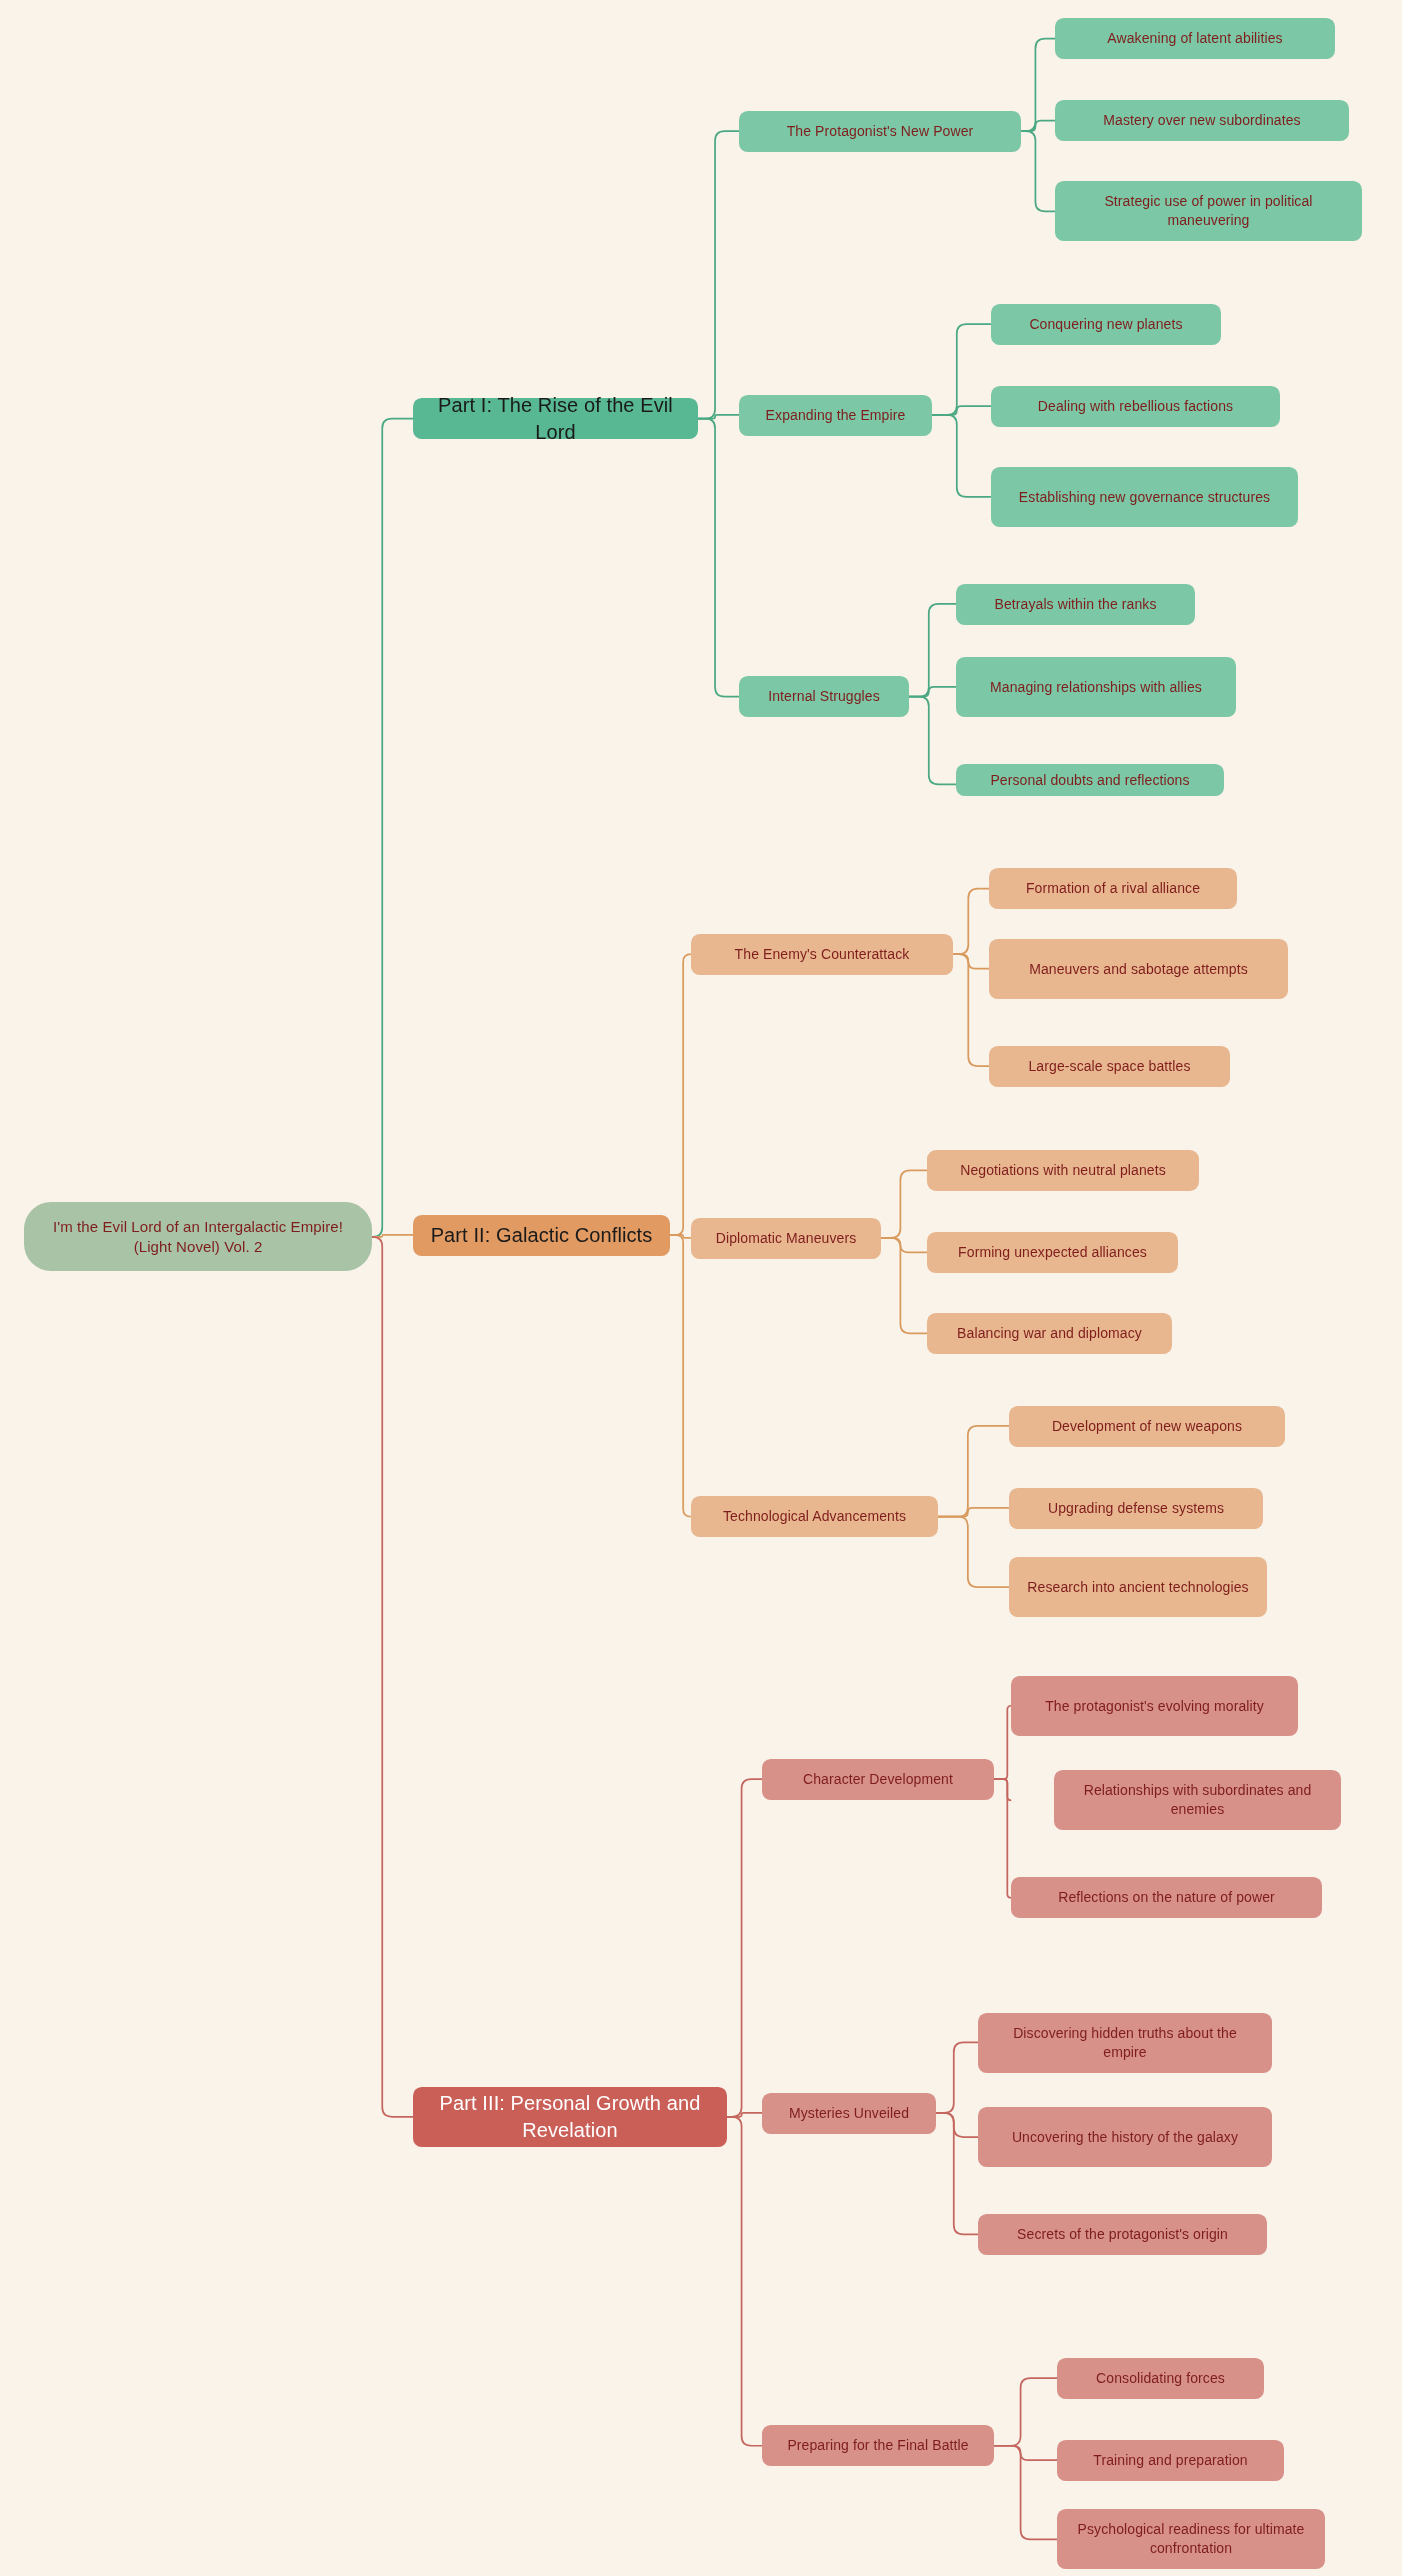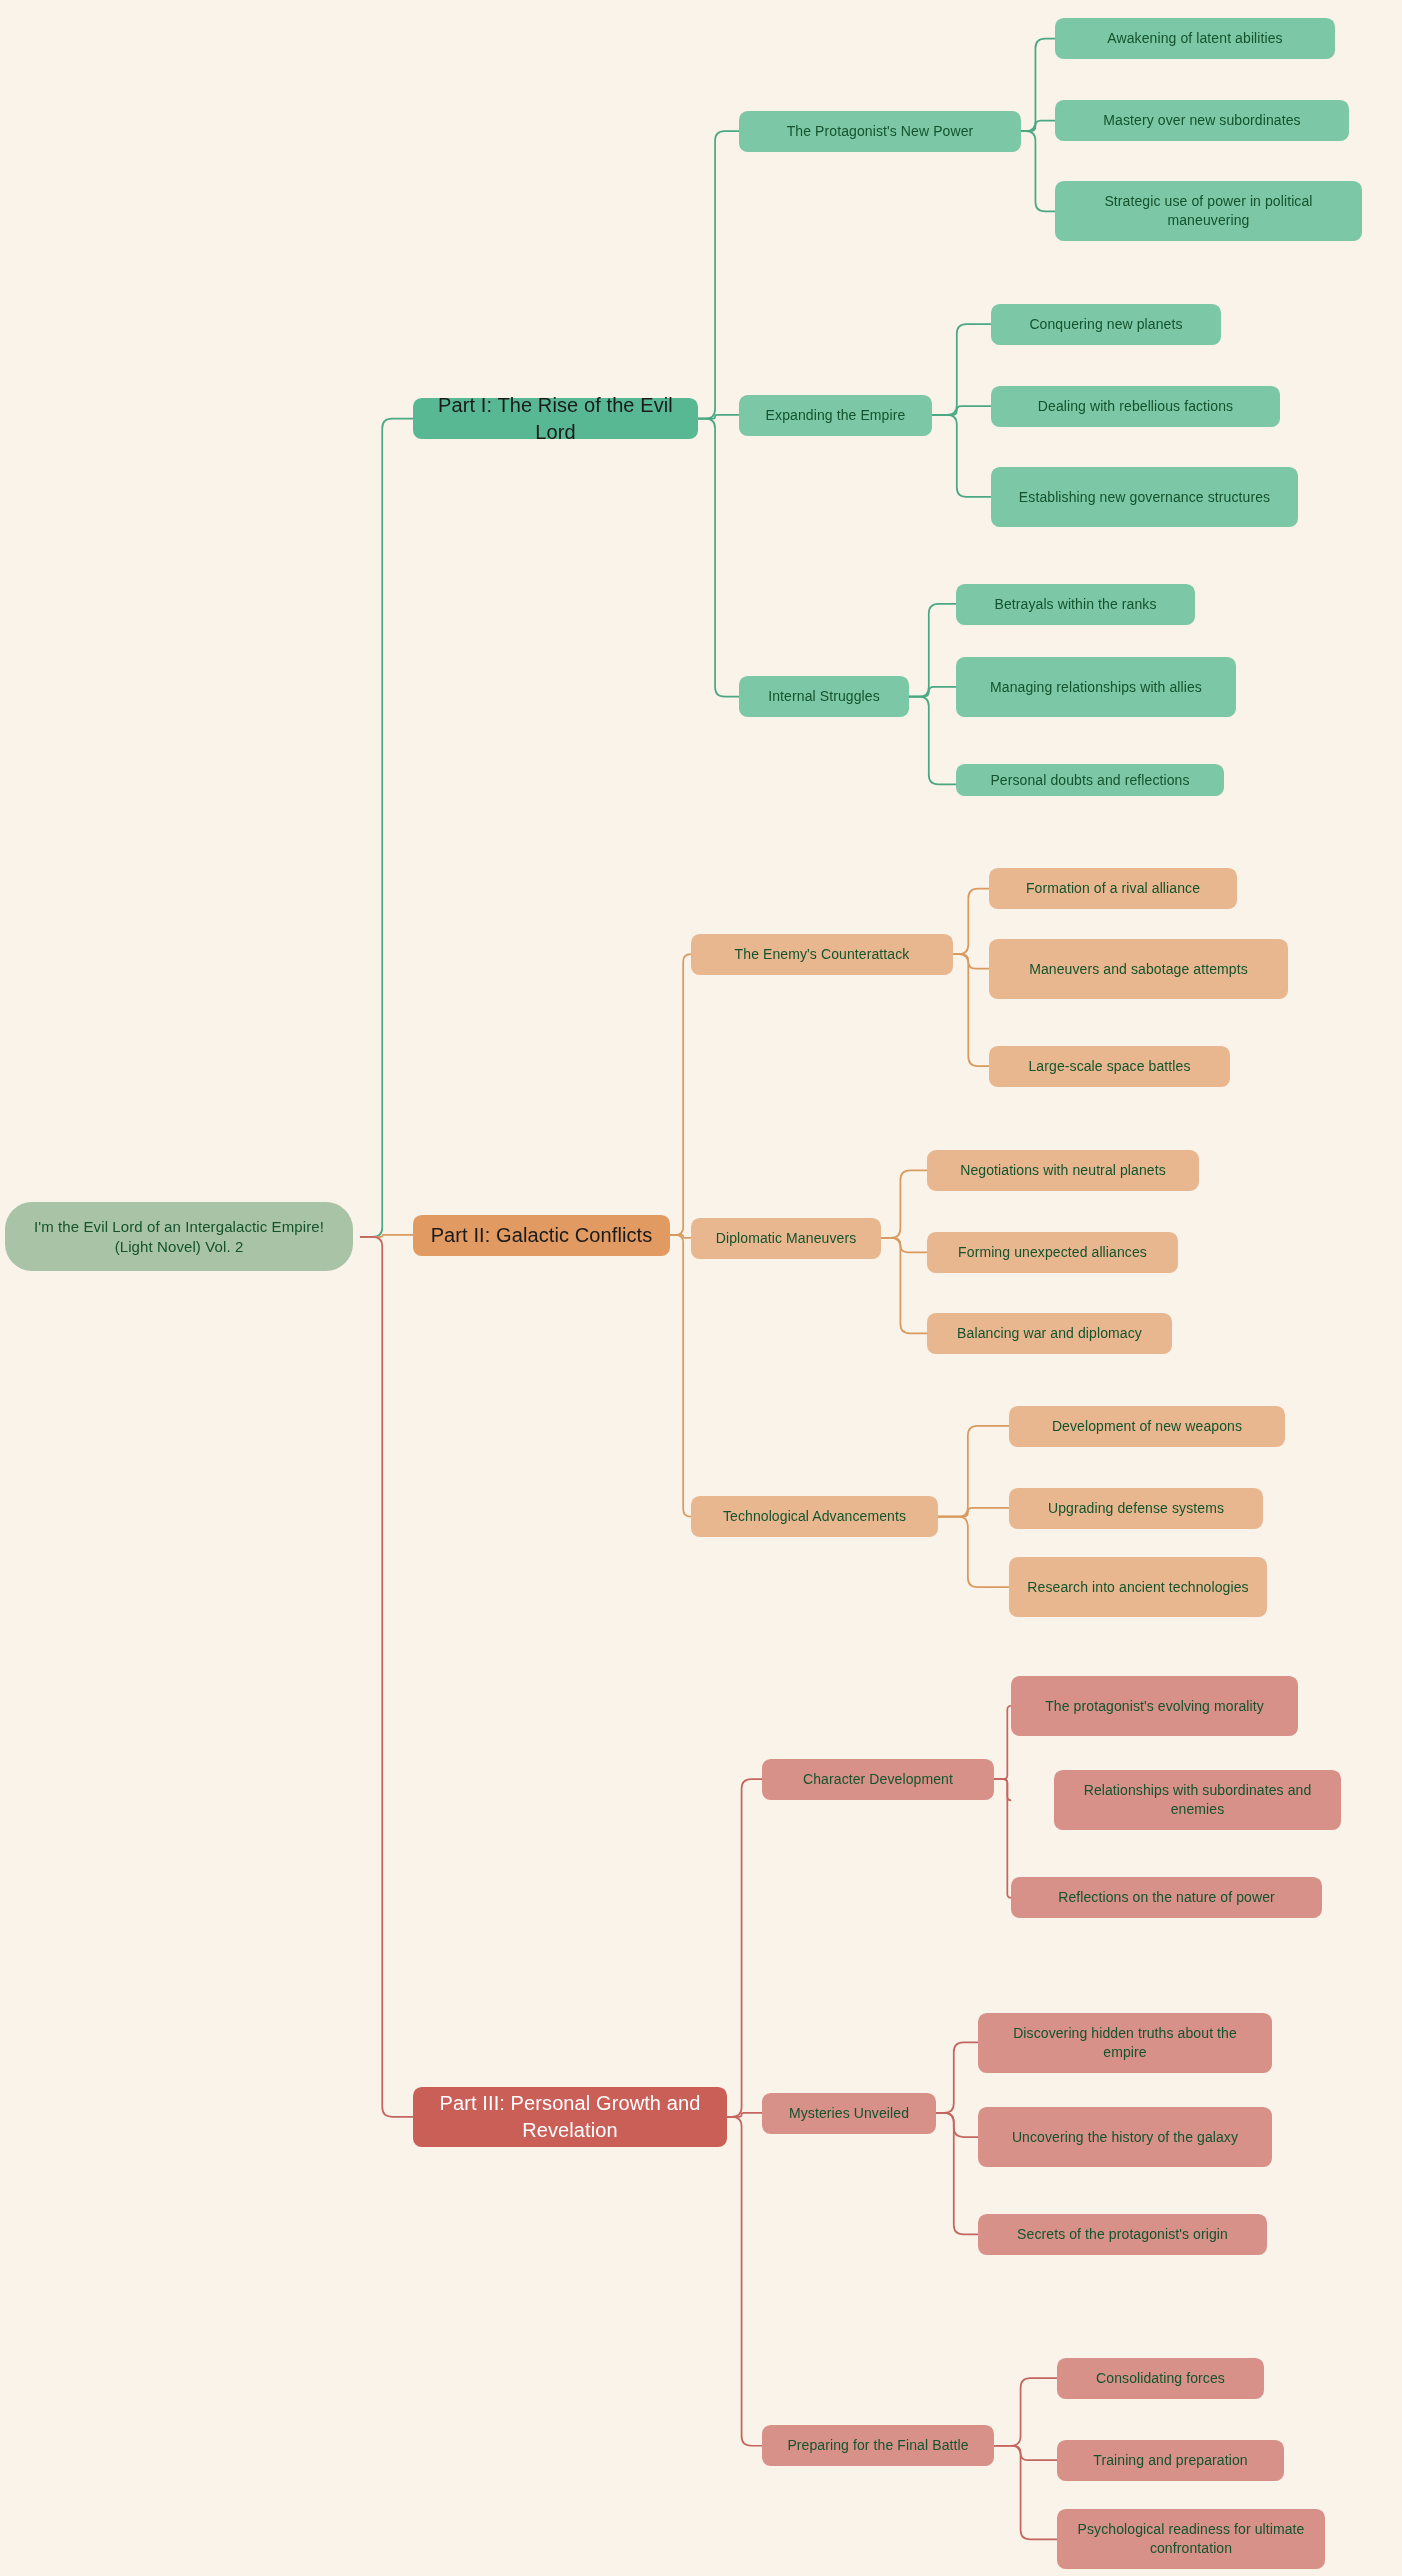--- a/index.html
+++ b/index.html
@@ -28,21 +28,21 @@
   .node {
     position: absolute;
     box-sizing: border-box;
     border-radius: 8.7px;
     display: flex;
     align-items: center;
     justify-content: center;
     text-align: center;
     padding: 5.8px 13.5px;
     line-height: 1.33;
-    color: #14532d;
+    color: #7f1d1d;
     font-size: 14.5px;
     letter-spacing: 0.1px;
   }
   .node.root {
     font-size: 15px;
     border-radius: 10.6px;
   }
   .node.part {
     font-size: 20px;
   }
@@ -90,21 +90,21 @@
       <path d="M 1030 1844 L 1040 1844 Q 1044 1844 1044 1848 L 1044 1963 Q 1044 1967 1048 1967 L 1048 1967" fill="none" stroke="#c4665e" stroke-width="1.8"></path>
       <path d="M 753 2194 L 766.54 2194 Q 768.54 2194 768.54 2192 L 768.54 2192 Q 768.54 2190 770.54 2190 L 790 2190" fill="none" stroke="#c4665e" stroke-width="1.8"></path>
       <path d="M 970 2190 L 978.48 2190 Q 988.48 2190 988.48 2180 L 988.48 2127 Q 988.48 2117 998.48 2117 L 1014 2117" fill="none" stroke="#c4665e" stroke-width="1.8"></path>
       <path d="M 970 2190 L 978.48 2190 Q 988.48 2190 988.48 2200 L 988.48 2205 Q 988.48 2215 998.48 2215 L 1014 2215" fill="none" stroke="#c4665e" stroke-width="1.8"></path>
       <path d="M 970 2190 L 978.48 2190 Q 988.48 2190 988.48 2200 L 988.48 2306 Q 988.48 2316 998.48 2316 L 1014 2316" fill="none" stroke="#c4665e" stroke-width="1.8"></path>
       <path d="M 753 2194 L 758.54 2194 Q 768.54 2194 768.54 2204 L 768.54 2525 Q 768.54 2535 778.54 2535 L 790 2535" fill="none" stroke="#c4665e" stroke-width="1.8"></path>
       <path d="M 1030 2535 L 1047.72 2535 Q 1057.72 2535 1057.72 2525 L 1057.72 2475 Q 1057.72 2465 1067.72 2465 L 1096 2465" fill="none" stroke="#c4665e" stroke-width="1.8"></path>
       <path d="M 1030 2535 L 1050.22 2535 Q 1057.72 2535 1057.72 2542.5 L 1057.72 2542.5 Q 1057.72 2550 1065.22 2550 L 1096 2550" fill="none" stroke="#c4665e" stroke-width="1.8"></path>
       <path d="M 1030 2535 L 1047.72 2535 Q 1057.72 2535 1057.72 2545 L 1057.72 2622 Q 1057.72 2632 1067.72 2632 L 1096 2632" fill="none" stroke="#c4665e" stroke-width="1.8"></path>
     </svg>
-<div class="node root" style="left: 5px; top: 1202px; width: 348px; height: 69px; background: rgb(168, 195, 165); border-radius: 27px;">I'm the Evil Lord of an Intergalactic Empire! (Light Novel) Vol. 2</div>
+<div class="node root" style="left: 24px; top: 1202px; width: 348px; height: 69px; background: rgb(168, 195, 165); border-radius: 27px;">I'm the Evil Lord of an Intergalactic Empire! (Light Novel) Vol. 2</div>
     <div class="node part " style="left: 413px; top: 398px; width: 285px; height: 41px; background: rgb(88, 184, 147); color: rgb(26, 26, 26);">Part I: The Rise of the Evil Lord</div>
     <div class="node branch" style="left: 739px; top: 111px; width: 282px; height: 41px; background: rgb(124, 199, 165);">The Protagonist's New Power</div>
     <div class="node leaf" style="left: 1055px; top: 18.3px; width: 280px; height: 41px; background: rgb(124, 199, 165);">Awakening of latent abilities</div>
     <div class="node leaf" style="left: 1055px; top: 100px; width: 294px; height: 41px; background: rgb(124, 199, 165);">Mastery over new subordinates</div>
     <div class="node leaf" style="left: 1055px; top: 181px; width: 307px; height: 60px; background: rgb(124, 199, 165);">Strategic use of power in political maneuvering</div>
     <div class="node branch" style="left: 739px; top: 395px; width: 193px; height: 41px; background: rgb(124, 199, 165);">Expanding the Empire</div>
     <div class="node leaf" style="left: 991px; top: 304px; width: 230px; height: 41px; background: rgb(124, 199, 165);">Conquering new planets</div>
     <div class="node leaf" style="left: 991px; top: 386px; width: 289px; height: 41px; background: rgb(124, 199, 165);">Dealing with rebellious factions</div>
     <div class="node leaf" style="left: 991px; top: 467px; width: 307px; height: 60px; background: rgb(124, 199, 165);">Establishing new governance structures</div>
     <div class="node branch" style="left: 739px; top: 676px; width: 170px; height: 41px; background: rgb(124, 199, 165);">Internal Struggles</div>

